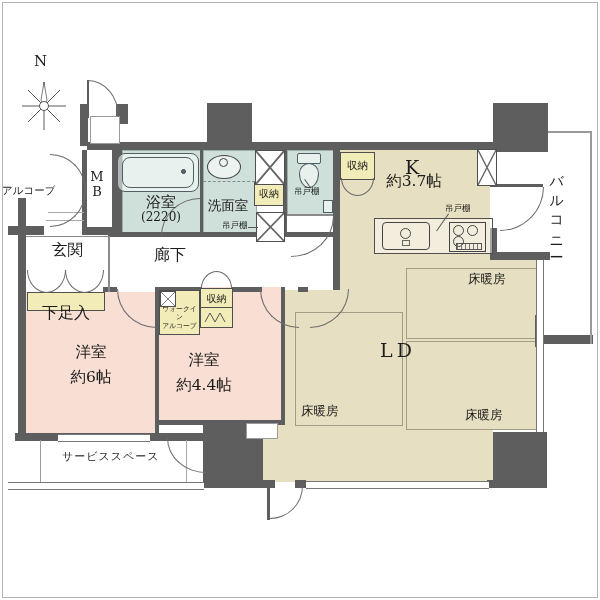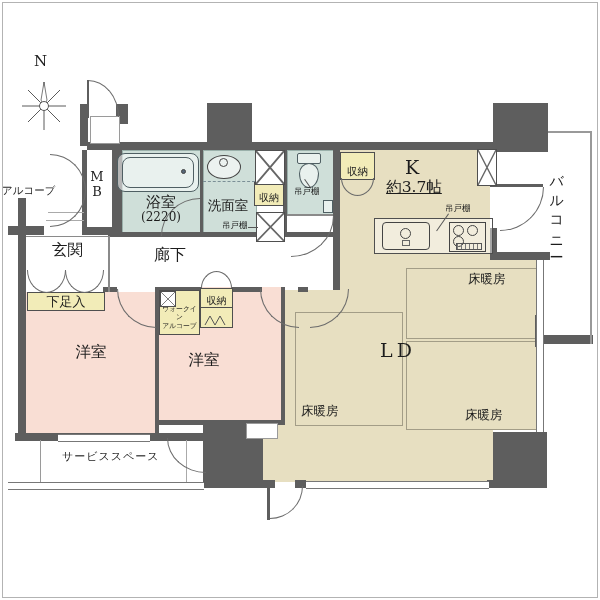--- a/index.html
+++ b/index.html
@@ -9,21 +9,21 @@
   html,body{margin:0;padding:0;background:#fff;}
   .plan{position:relative;width:600px;height:600px;background:#fff;overflow:hidden;
         font-family:"DejaVu Serif","Liberation Serif",serif;color:#1c1c1c;}
   .frame{position:absolute;left:2px;top:2px;width:594px;height:594px;border:1px solid #b3b3b3;}
   .abs{position:absolute;}
   .room{position:absolute;}
   .wet{background:var(--wet);border:1px solid #9ab0aa;}
   .beige{background:var(--beige);}
   .pink{background:var(--pink);}
   .ybox{position:absolute;background:var(--yellow);border:1px solid #4f4f4f;
-        display:flex;align-items:flex-end;justify-content:center;}
+        display:flex;align-items:center;justify-content:center;}
   .wall{position:absolute;background:var(--wall);}
   .thin{position:absolute;background:#8a8a8a;}
   .lbl{position:absolute;white-space:nowrap;line-height:1.15;}
   .ctr{text-align:center;}
   .arc{position:absolute;border:0 solid #6b6b6b;}
   .arc.tl{border-top-left-radius:100% 100%;border-top-width:1px;border-left-width:1px;}
   .arc.tr{border-top-right-radius:100% 100%;border-top-width:1px;border-right-width:1px;}
   .arc.bl{border-bottom-left-radius:100% 100%;border-bottom-width:1px;border-left-width:1px;}
   .arc.br{border-bottom-right-radius:100% 100%;border-bottom-width:1px;border-right-width:1px;}
   .winh{position:absolute;background:#fff;border-top:1px solid #777;border-bottom:1px solid #777;}
@@ -102,21 +102,21 @@
   <div class="thin" style="left:186px;top:440px;width:1px;height:42px;background:#aaa;"></div>
   <div class="thin" style="left:548px;top:131px;width:44px;height:2px;background:#999;"></div>
   <div class="thin" style="left:590px;top:131px;width:2px;height:213px;background:#999;"></div>
   <div class="thin" style="left:287px;top:214px;width:46px;height:2px;"></div>
 
   <div class="winh" style="left:58px;top:434px;width:92px;height:6px;"></div>
   <div class="winh" style="left:306px;top:481px;width:183px;height:6px;"></div>
   <div class="winv" style="left:536px;top:260px;width:6px;height:172px;"></div>
 
   <div class="ybox" style="left:27px;top:292px;width:76px;height:17px;">
-    <span class="lbl" style="position:static;font-size:13px;margin-top:24px;">下足入</span>
+    <span class="lbl" style="position:static;font-size:16px;margin-top:24px;">下足入</span>
   </div>
   <div class="ybox" style="left:254px;top:182px;width:28px;height:22px;">
     <span style="font-size:10px;">収納</span>
   </div>
   <div class="ybox" style="left:340px;top:152px;width:33px;height:26px;">
     <span style="font-size:10.5px;">収納</span>
   </div>
   <div class="ybox" style="left:200px;top:288px;width:31px;height:19px;">
     <span style="font-size:10px;">収納</span>
   </div>
@@ -219,28 +219,30 @@
     <div>M</div>
     <div>B</div>
   </div>
   <div class="lbl ctr" style="left:123px;top:194px;width:76px;font-size:15px;">浴室</div>
   <div class="lbl ctr" style="left:123px;top:211px;width:76px;font-size:12px;">(2220)</div>
   <div class="lbl ctr" style="left:197px;top:198px;width:62px;font-size:13.5px;">洗面室</div>
   <div class="lbl" style="left:222px;top:221px;font-size:8.5px;">吊戸棚</div>
   <div class="lbl" style="left:294px;top:187px;font-size:8.5px;">吊戸棚</div>
   <div class="lbl" style="left:445px;top:204px;font-size:8.5px;">吊戸棚</div>
   <div class="lbl ctr" style="left:392px;top:157px;width:40px;font-size:19px;">K</div>
-  <div class="lbl ctr" style="left:374px;top:179px;width:80px;font-size:15.5px;text-decoration:underline;">約3.7帖</div>
+  <div class="lbl ctr" style="left:374px;top:173px;width:80px;font-size:15.5px;">約3.7帖</div>
   <div class="lbl vert" style="left:549px;top:165px;font-size:14px;">バルコニー</div>
   <div class="lbl ctr" style="left:40px;top:242px;width:55px;font-size:15.5px;">玄関</div>
   <div class="lbl" style="left:154px;top:246px;font-size:16px;">廊下</div>
   <div class="lbl ctr" style="left:46px;top:340px;width:90px;font-size:15.5px;line-height:25px;">
     <div>洋室</div>
+    <div>約6帖</div>
   </div>
   <div class="lbl ctr" style="left:158px;top:348px;width:92px;font-size:15.5px;line-height:25px;">
     <div>洋室</div>
+    <div>約4.4帖</div>
   </div>
   <div class="lbl ctr" style="left:368px;top:340px;width:60px;font-size:19px;letter-spacing:4px;">LD</div>
   <div class="lbl" style="left:468px;top:272px;font-size:12.5px;">床暖房</div>
   <div class="lbl" style="left:301px;top:404px;font-size:12.5px;">床暖房</div>
   <div class="lbl" style="left:465px;top:408px;font-size:12.5px;">床暖房</div>
   <div class="lbl" style="left:62px;top:451px;font-size:11px;letter-spacing:1px;">サービススペース</div>
 </div>
 
 </body></html>

